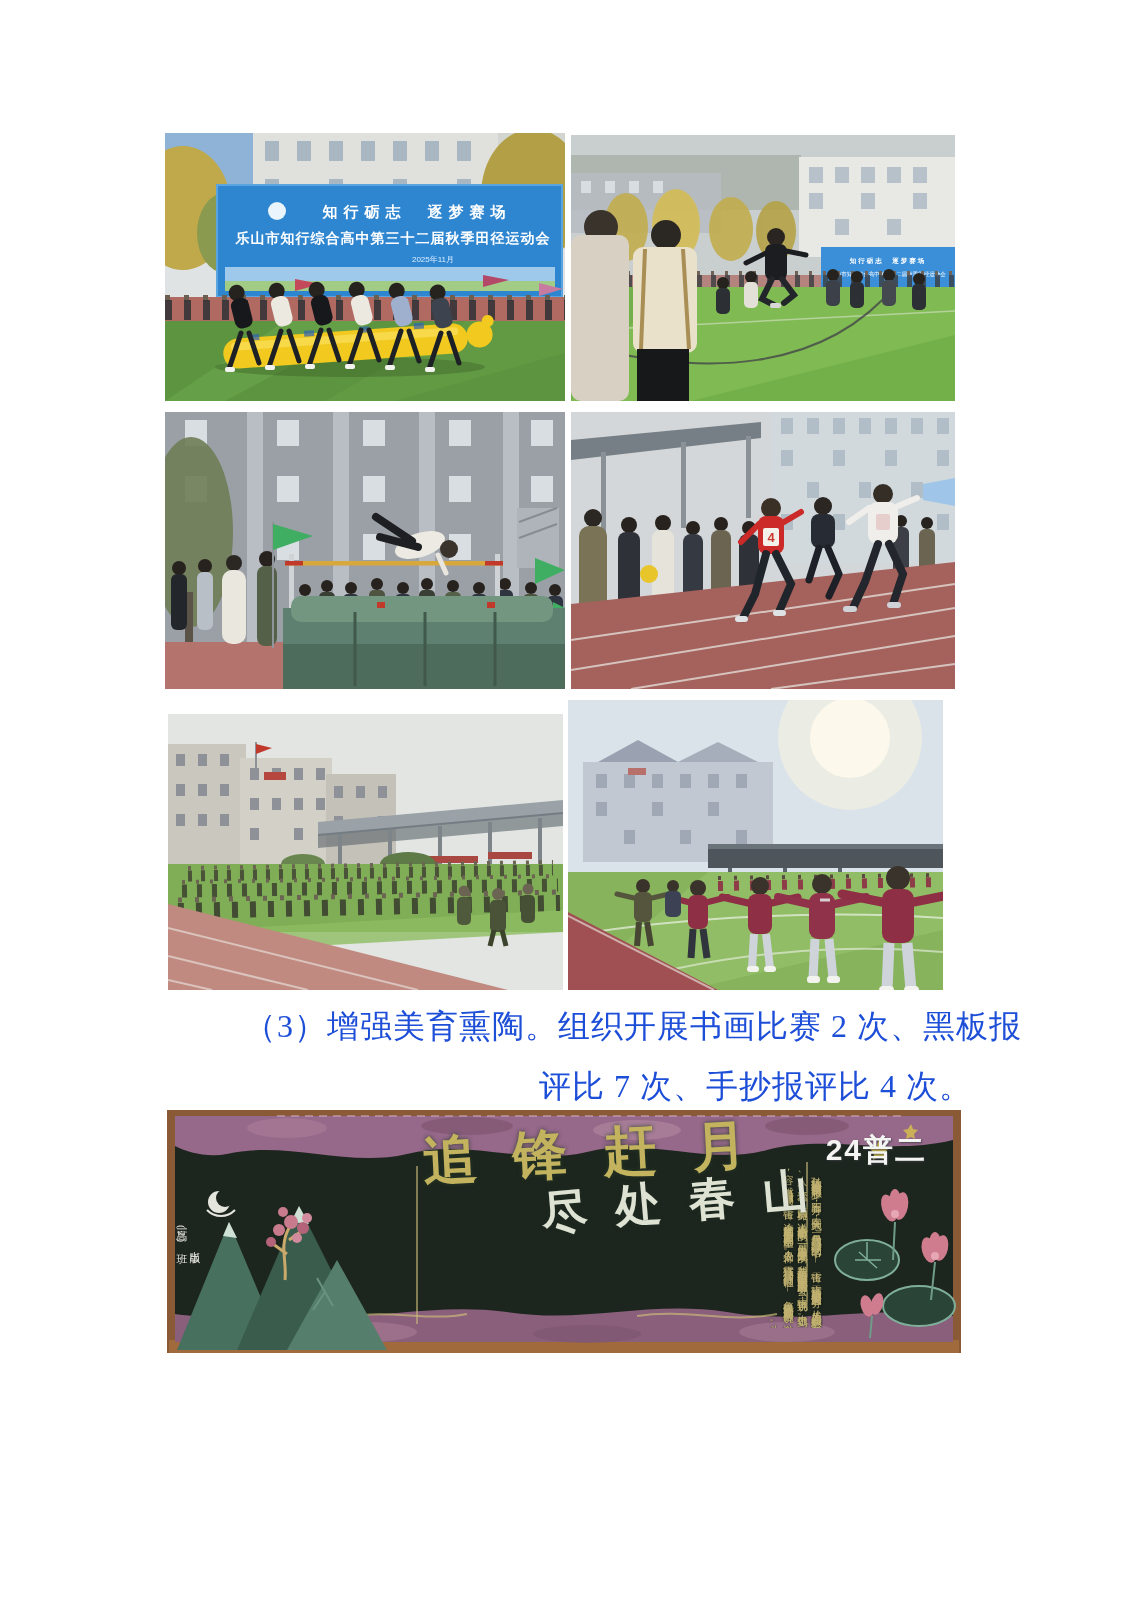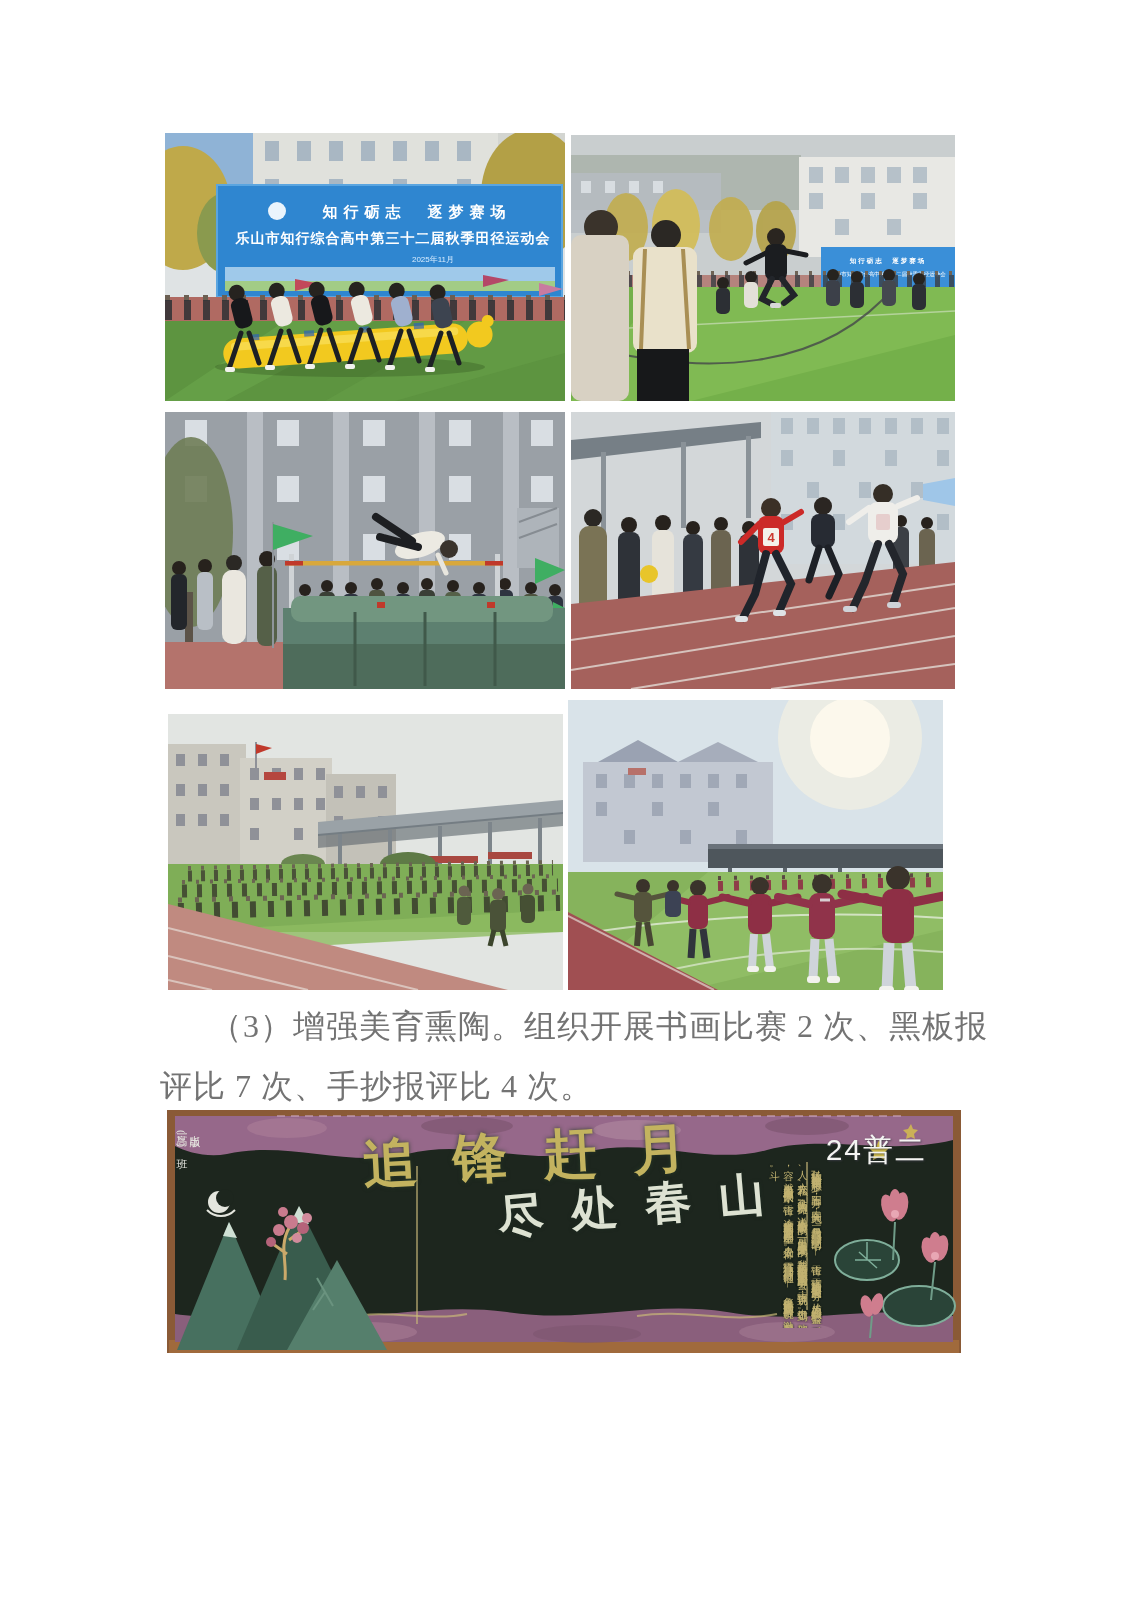--- a/index.html
+++ b/index.html
@@ -1,38 +1,38 @@
 <!DOCTYPE html>
 <html><head>
 <meta charset="utf-8">
 <style>
   html,body{margin:0;padding:0;background:#ffffff;}
   #page{position:relative;width:1131px;height:1600px;background:#ffffff;overflow:hidden;
-        font-family:"Liberation Sans",sans-serif;}
+        font-family:"Liberation Sans",sans-serif;text-align:right;}
   .photo{position:absolute;overflow:hidden;background:#dfe3e4;}
   .photo svg{display:block;width:100%;height:100%;}
   .photo text{font-family:"Liberation Sans",sans-serif;}
   
-  .para-line{position:absolute;left:160px;width:812px;color:#737373;
+  .para-line{position:absolute;left:160px;width:812px;color:#1d4ed8;
              font-family:"Liberation Serif","DejaVu Serif",serif;
              font-size:32px;line-height:46px;letter-spacing:1px;white-space:nowrap;}
   #para-line1{top:1003px;padding-left:50px;}
   #para-line2{top:1063px;}
   
   #photo-board{position:absolute;left:167px;top:1110px;width:794px;height:243px;overflow:hidden;}
   #photo-board .art{position:absolute;inset:0;}
   .board-title1{position:absolute;left:196px;top:8px;width:420px;color:#c3b35f;
       font-family:"Liberation Serif","DejaVu Serif",serif;font-weight:bold;font-size:54px;
       letter-spacing:36px;white-space:nowrap;transform:rotate(-3deg);
       text-shadow:0 0 4px rgba(40,60,40,.9);z-index:5;}
   .board-title2{position:absolute;left:330px;top:62px;width:340px;color:#dde2d2;
       font-family:"Liberation Serif","DejaVu Serif",serif;font-weight:bold;font-size:46px;
       letter-spacing:28px;white-space:nowrap;transform:rotate(-5deg);
       text-shadow:0 0 4px rgba(30,45,35,.9);z-index:5;}
-  .board-label{position:absolute;right:34px;top:20px;color:#f4f4f2;font-weight:normal;
+  .board-label{position:absolute;right:34px;top:20px;color:#f4f4f2;font-weight:bold;
       font-size:30px;letter-spacing:2px;text-shadow:1px 1px 2px rgba(60,60,70,.8);z-index:6;}
   .board-sign{position:absolute;left:8px;top:16px;height:120px;writing-mode:vertical-rl;
       color:#e4e4de;font-size:11px;line-height:13px;letter-spacing:2px;z-index:6;
       font-family:"Liberation Serif","DejaVu Serif",serif;}
   .board-chalk{position:absolute;left:238px;top:52px;width:418px;height:166px;
       writing-mode:vertical-rl;color:#c2b271;font-size:10.5px;line-height:14px;
       letter-spacing:1px;overflow:hidden;z-index:3;
       font-family:"Liberation Serif","DejaVu Serif",serif;text-shadow:0 0 2px rgba(25,38,28,.9);}
 </style>
 </head>

